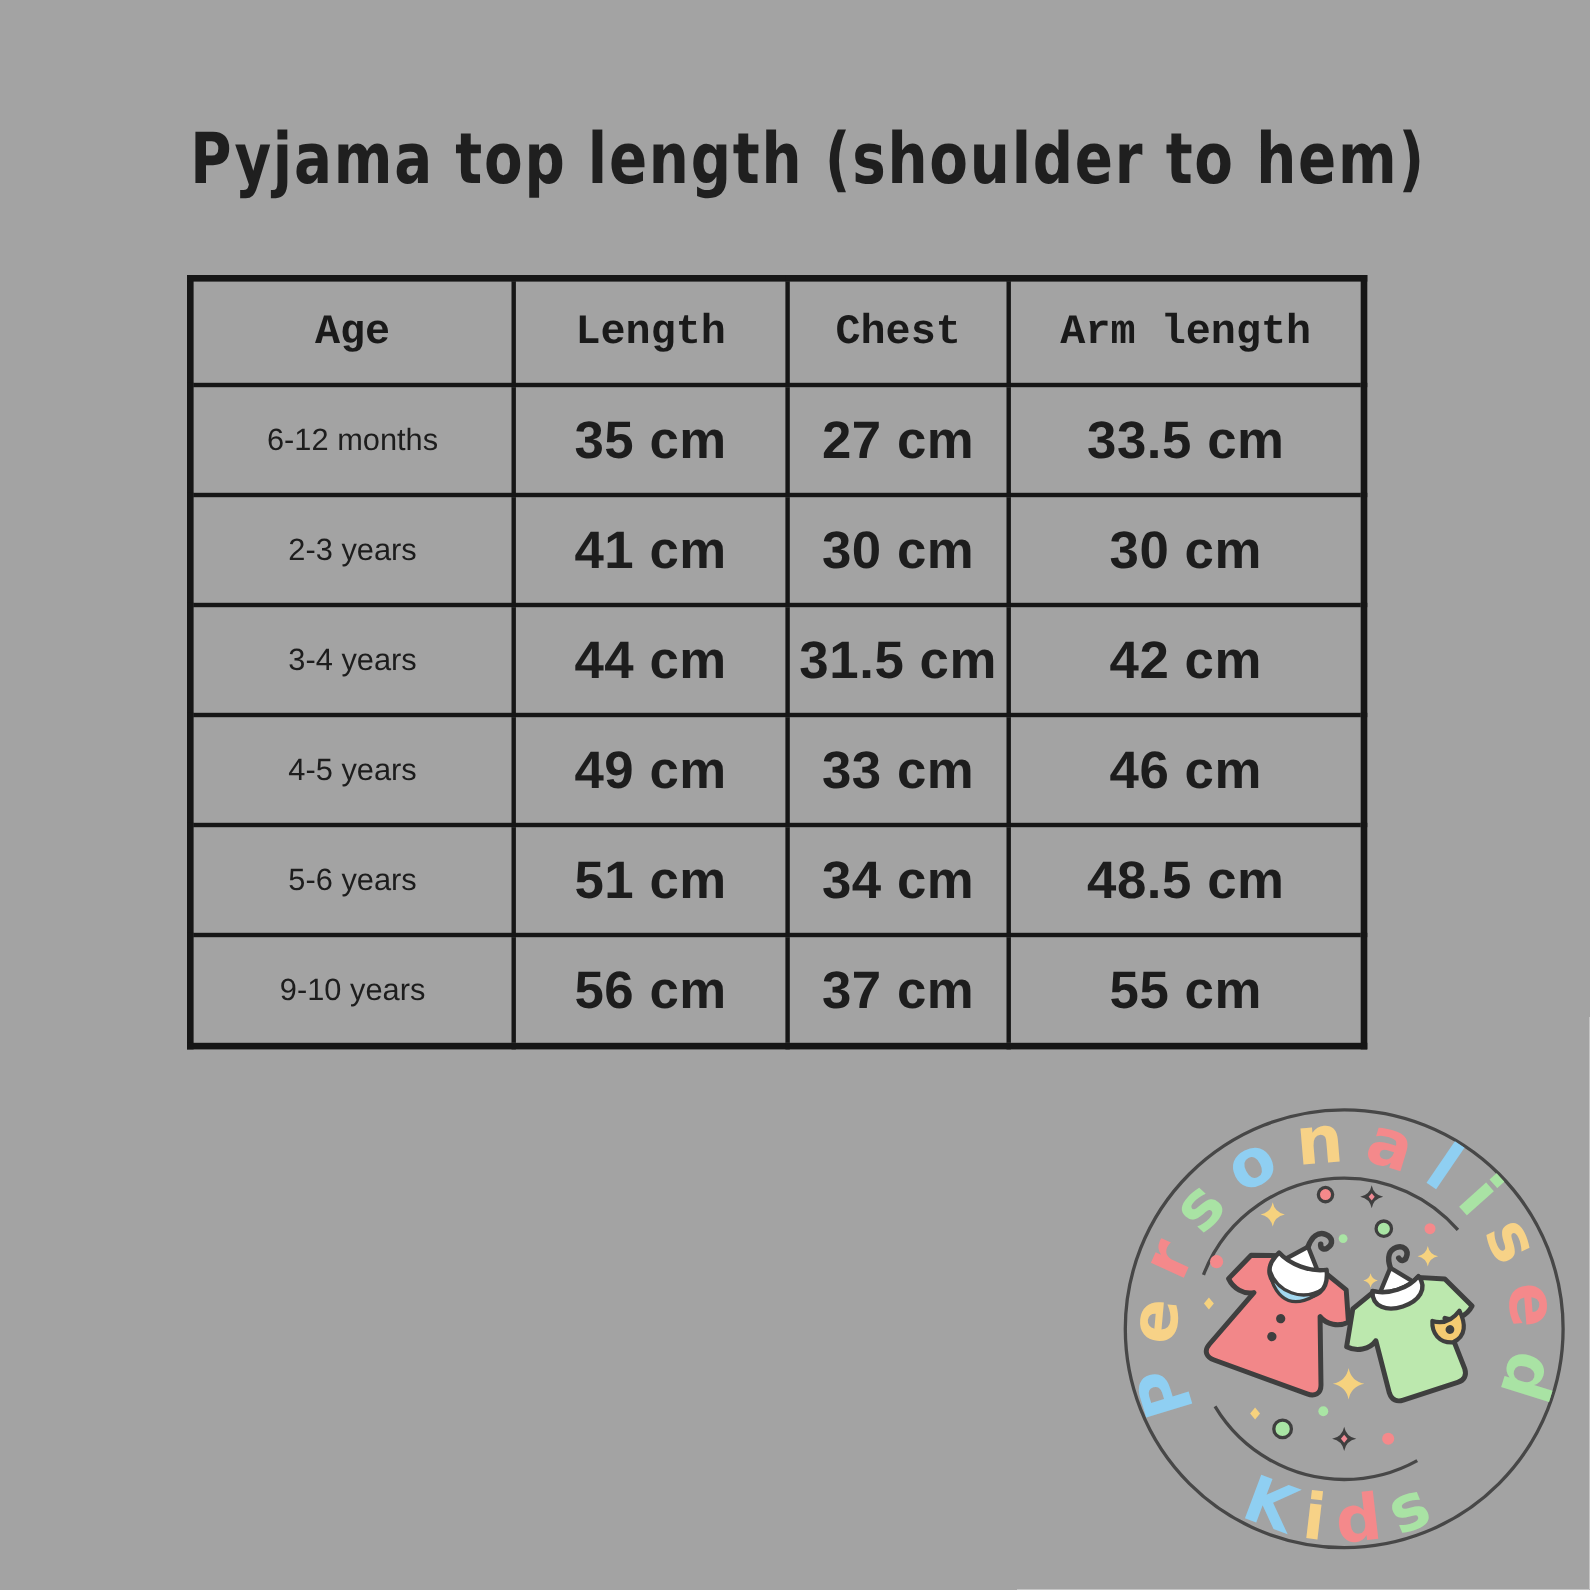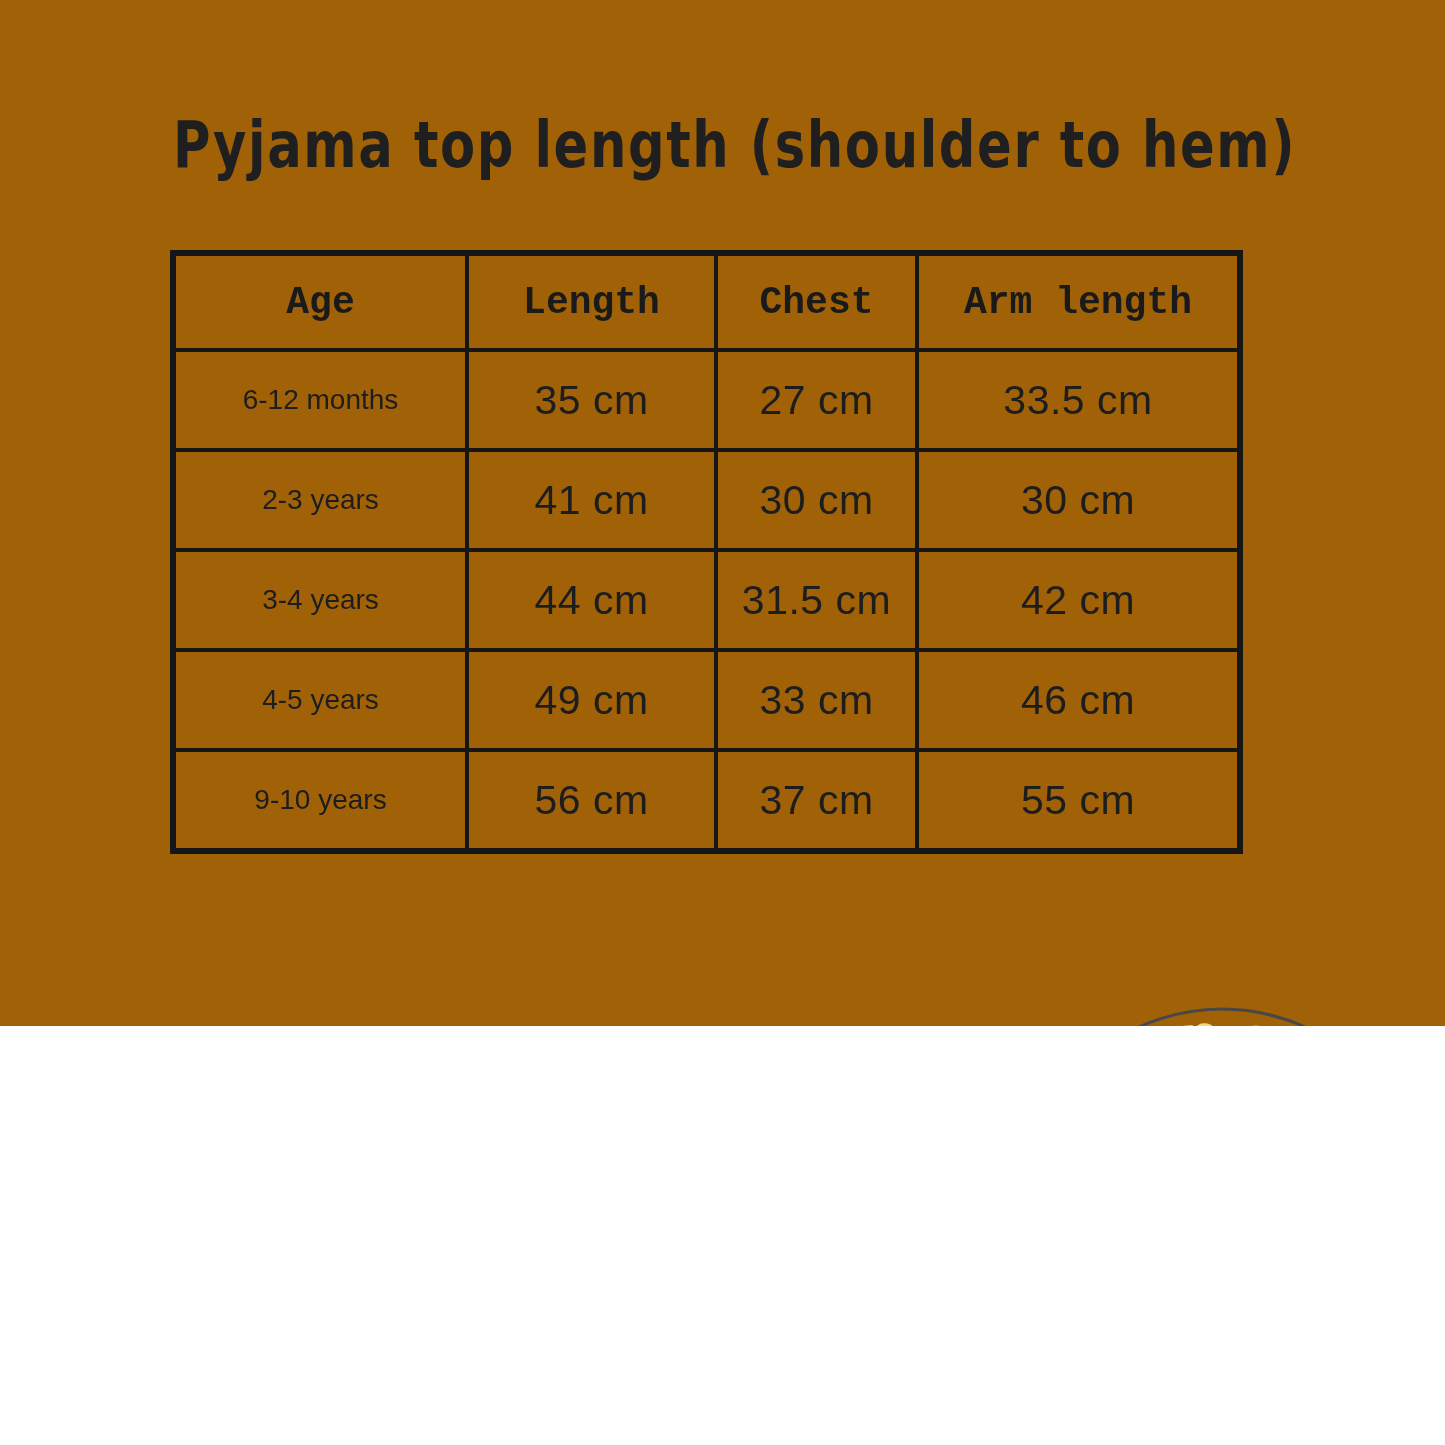--- a/index.html
+++ b/index.html
@@ -1,34 +1,34 @@
 <!DOCTYPE html>
 <html><head>
 <meta charset="utf-8">
 <style>
   html,body{margin:0;padding:0;}
   .page{
-    width:1445px;height:1026px;position:relative;background:#a16207;
+    width:1445px;height:1445px;position:relative;background:#a3a3a3;
     overflow:hidden;font-family:"Liberation Sans",sans-serif;
   }
   .title{
     position:absolute;left:173px;top:108px;
     font-family:"DejaVu Sans",sans-serif;font-weight:bold;
     font-size:64px;letter-spacing:2px;color:#1f1f1f;
     transform:scaleX(0.8);transform-origin:left top;white-space:nowrap;
   }
   table.size-chart{
     position:absolute;left:170px;top:250px;width:1067px;
     border-collapse:collapse;table-layout:fixed;z-index:2;
     background:transparent;
   }
   table.size-chart{border:6px solid #161616;}
   .size-chart th,.size-chart td{border:4px solid #161616;text-align:center;vertical-align:middle;}
   .size-chart th{font-size:38px;font-weight:bold;color:#1a1a1a;height:90px;font-family:Liberation Mono, monospace;}
-  .size-chart td{font-size:41px;font-weight:normal;color:#1d1d1d;height:94px;letter-spacing:0.5px;}
+  .size-chart td{font-size:48px;font-weight:bold;color:#1d1d1d;height:94px;letter-spacing:0.5px;}
   .size-chart td.age{font-size:28px;font-weight:normal;letter-spacing:0px;}
   .logo{position:absolute;left:1012px;top:998px;z-index:1;}
   .logo text{font-family:"DejaVu Sans",sans-serif;font-weight:bold;}
   .arc-top{font-size:60px;letter-spacing:16px;}
   .arc-bottom{font-size:58px;letter-spacing:14px;}
 </style>
 </head>
 <body>
 
 <div class="page">
@@ -128,20 +128,26 @@
         <td>31.5 cm</td>
         <td>42 cm</td>
       </tr>
       <tr>
         <td class="age">4-5 years</td>
         <td>49 cm</td>
         <td>33 cm</td>
         <td>46 cm</td>
       </tr>
       <tr>
+        <td class="age">5-6 years</td>
+        <td>51 cm</td>
+        <td>34 cm</td>
+        <td>48.5 cm</td>
+      </tr>
+      <tr>
         <td class="age">9-10 years</td>
         <td>56 cm</td>
         <td>37 cm</td>
         <td>55 cm</td>
       </tr>
     </tbody>
   </table>
 
 </div>
 

